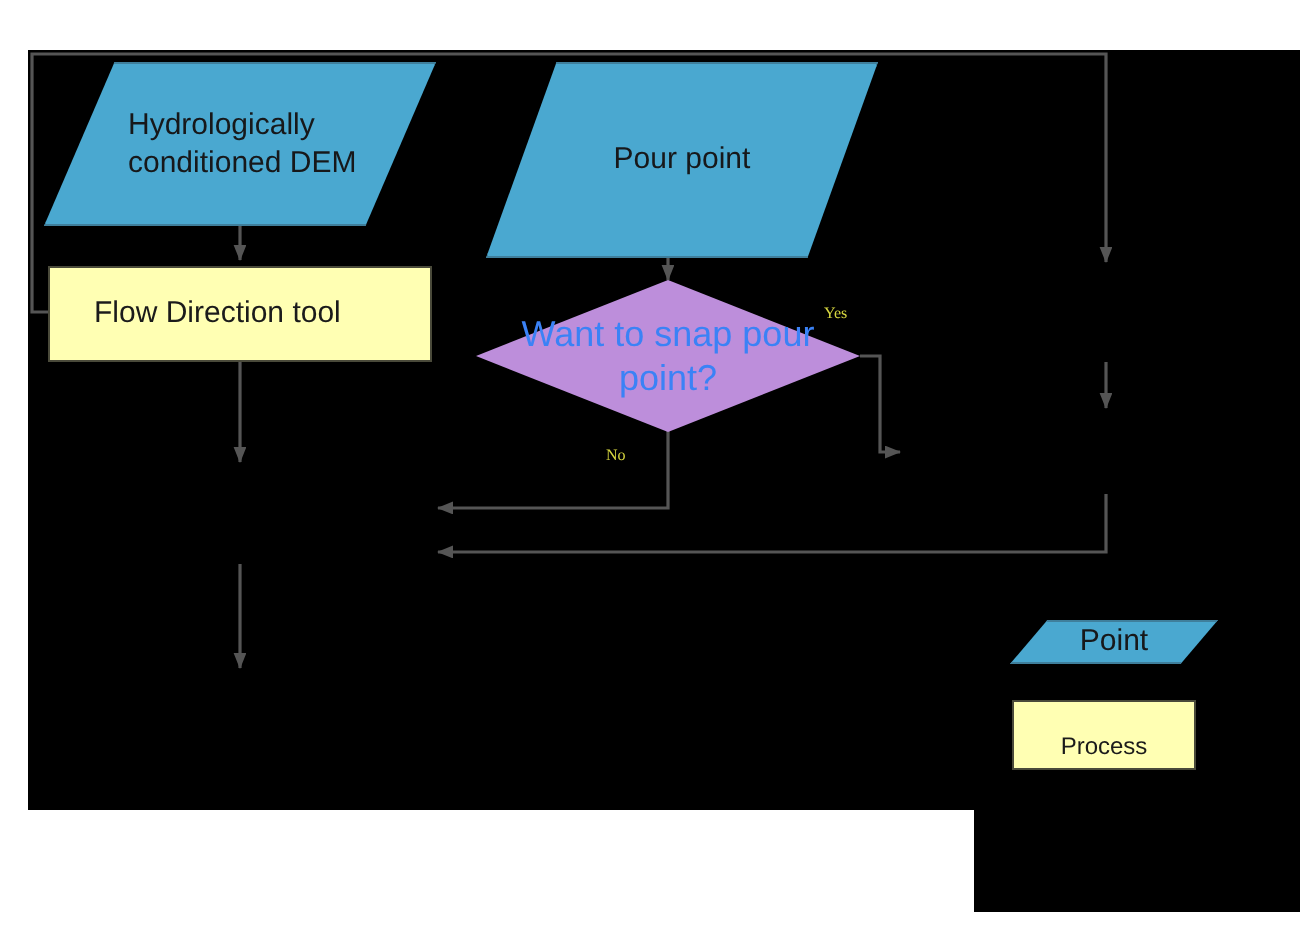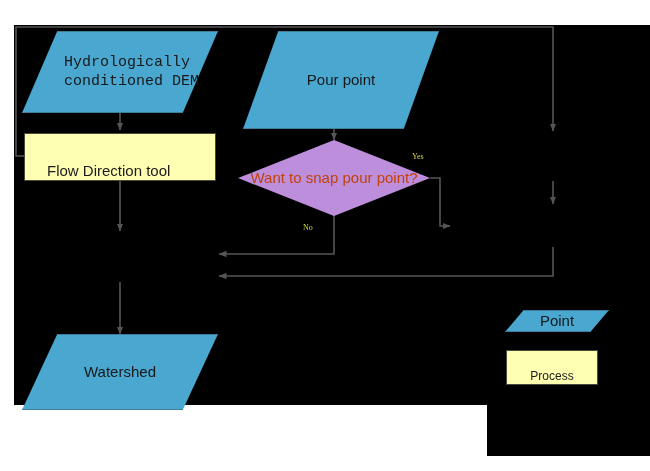--- a/index.html
+++ b/index.html
@@ -44,21 +44,20 @@
   .node .label {
     width: 100%;
     display: block;
   }
   
   .process {
     background: #ffffb3;
     border: 1px solid #4a4a3a;
     justify-content: flex-start;
     padding-left: 22px;
-    align-items: flex-end;
   }
   
   .data-shape {
     position: absolute;
   }
   .data-shape .fill {
     position: absolute;
     left: 0; top: 0;
     width: 100%; height: 100%;
     background: #4aa8d0;
@@ -91,22 +90,22 @@
     clip-path: polygon(50% 0, 100% 50%, 50% 100%, 0 50%);
   }
   .decision .txt {
     position: absolute;
     left: 0; top: 0;
     width: 100%; height: 100%;
     display: flex;
     align-items: center;
     justify-content: center;
     text-align: center;
-    color: #c2410c;
-    font-size: 15px;
+    color: #3b82f6;
+    font-size: 18px;
     line-height: 1.25;
   }
   .edge-label {
     position: absolute;
     font-size: 8px;
     font-family: Liberation Serif, serif;
     color: #d8d840;
     letter-spacing: 0px;
     white-space: nowrap;
   }
@@ -143,21 +142,21 @@
       <path d="M334,215 L334,254 L219,254" marker-end="url(#arrow)"></path>
 
       <path d="M553,181 L553,204" marker-end="url(#arrow)"></path>
 
       <path d="M553,247 L553,276 L219,276" marker-end="url(#arrow)"></path>
 
       <path d="M120,282 L120,334" marker-end="url(#arrow)"></path>
     </g>
   </svg>
 
-  <div class="data-shape" style="left:22px; top:31px; width:196px; height:82px;font-family:Liberation Mono, monospace;">
+  <div class="data-shape" style="left:22px; top:31px; width:196px; height:82px;">
     <div class="fill"></div>
     <div class="txt" style="padding-left:42px; padding-right:16px;">Hydrologically conditioned DEM</div>
   </div>
 
   <div class="data-shape" style="left:243px; top:31px; width:196px; height:98px;">
     <div class="fill"></div>
     <div class="txt" style="justify-content:center;">Pour point</div>
   </div>
 
   <div class="node process" style="left:24px; top:133px; width:192px; height:48px;">
@@ -168,24 +167,20 @@
 
   <div class="decision" style="left:238px; top:140px; width:192px; height:76px;">
     <div class="fill"></div>
     <div class="txt">Want to snap pour point?</div>
   </div>
 
   <div class="edge-label" style="left:412px; top:152px;">Yes</div>
   <div class="edge-label" style="left:303px; top:223px;">No</div>
 
 
-  <div class="data-shape" style="left:22px; top:334px; width:196px; height:76px;">
-    <div class="fill"></div>
-    <div class="txt" style="justify-content:center;">Watershed</div>
-  </div>
 
   <div class="data-shape" style="left:505px; top:310px; width:104px; height:22px;">
     <div class="fill"></div>
     <div class="txt legend-label" style="justify-content:center;">Point</div>
   </div>
 
   <div class="node process legend-label" style="left:506px; top:350px; width:92px; height:35px; padding-left:0; justify-content:center;">
     <span class="label" style="text-align:center;margin-top:12px;">Process</span>
   </div>
 

